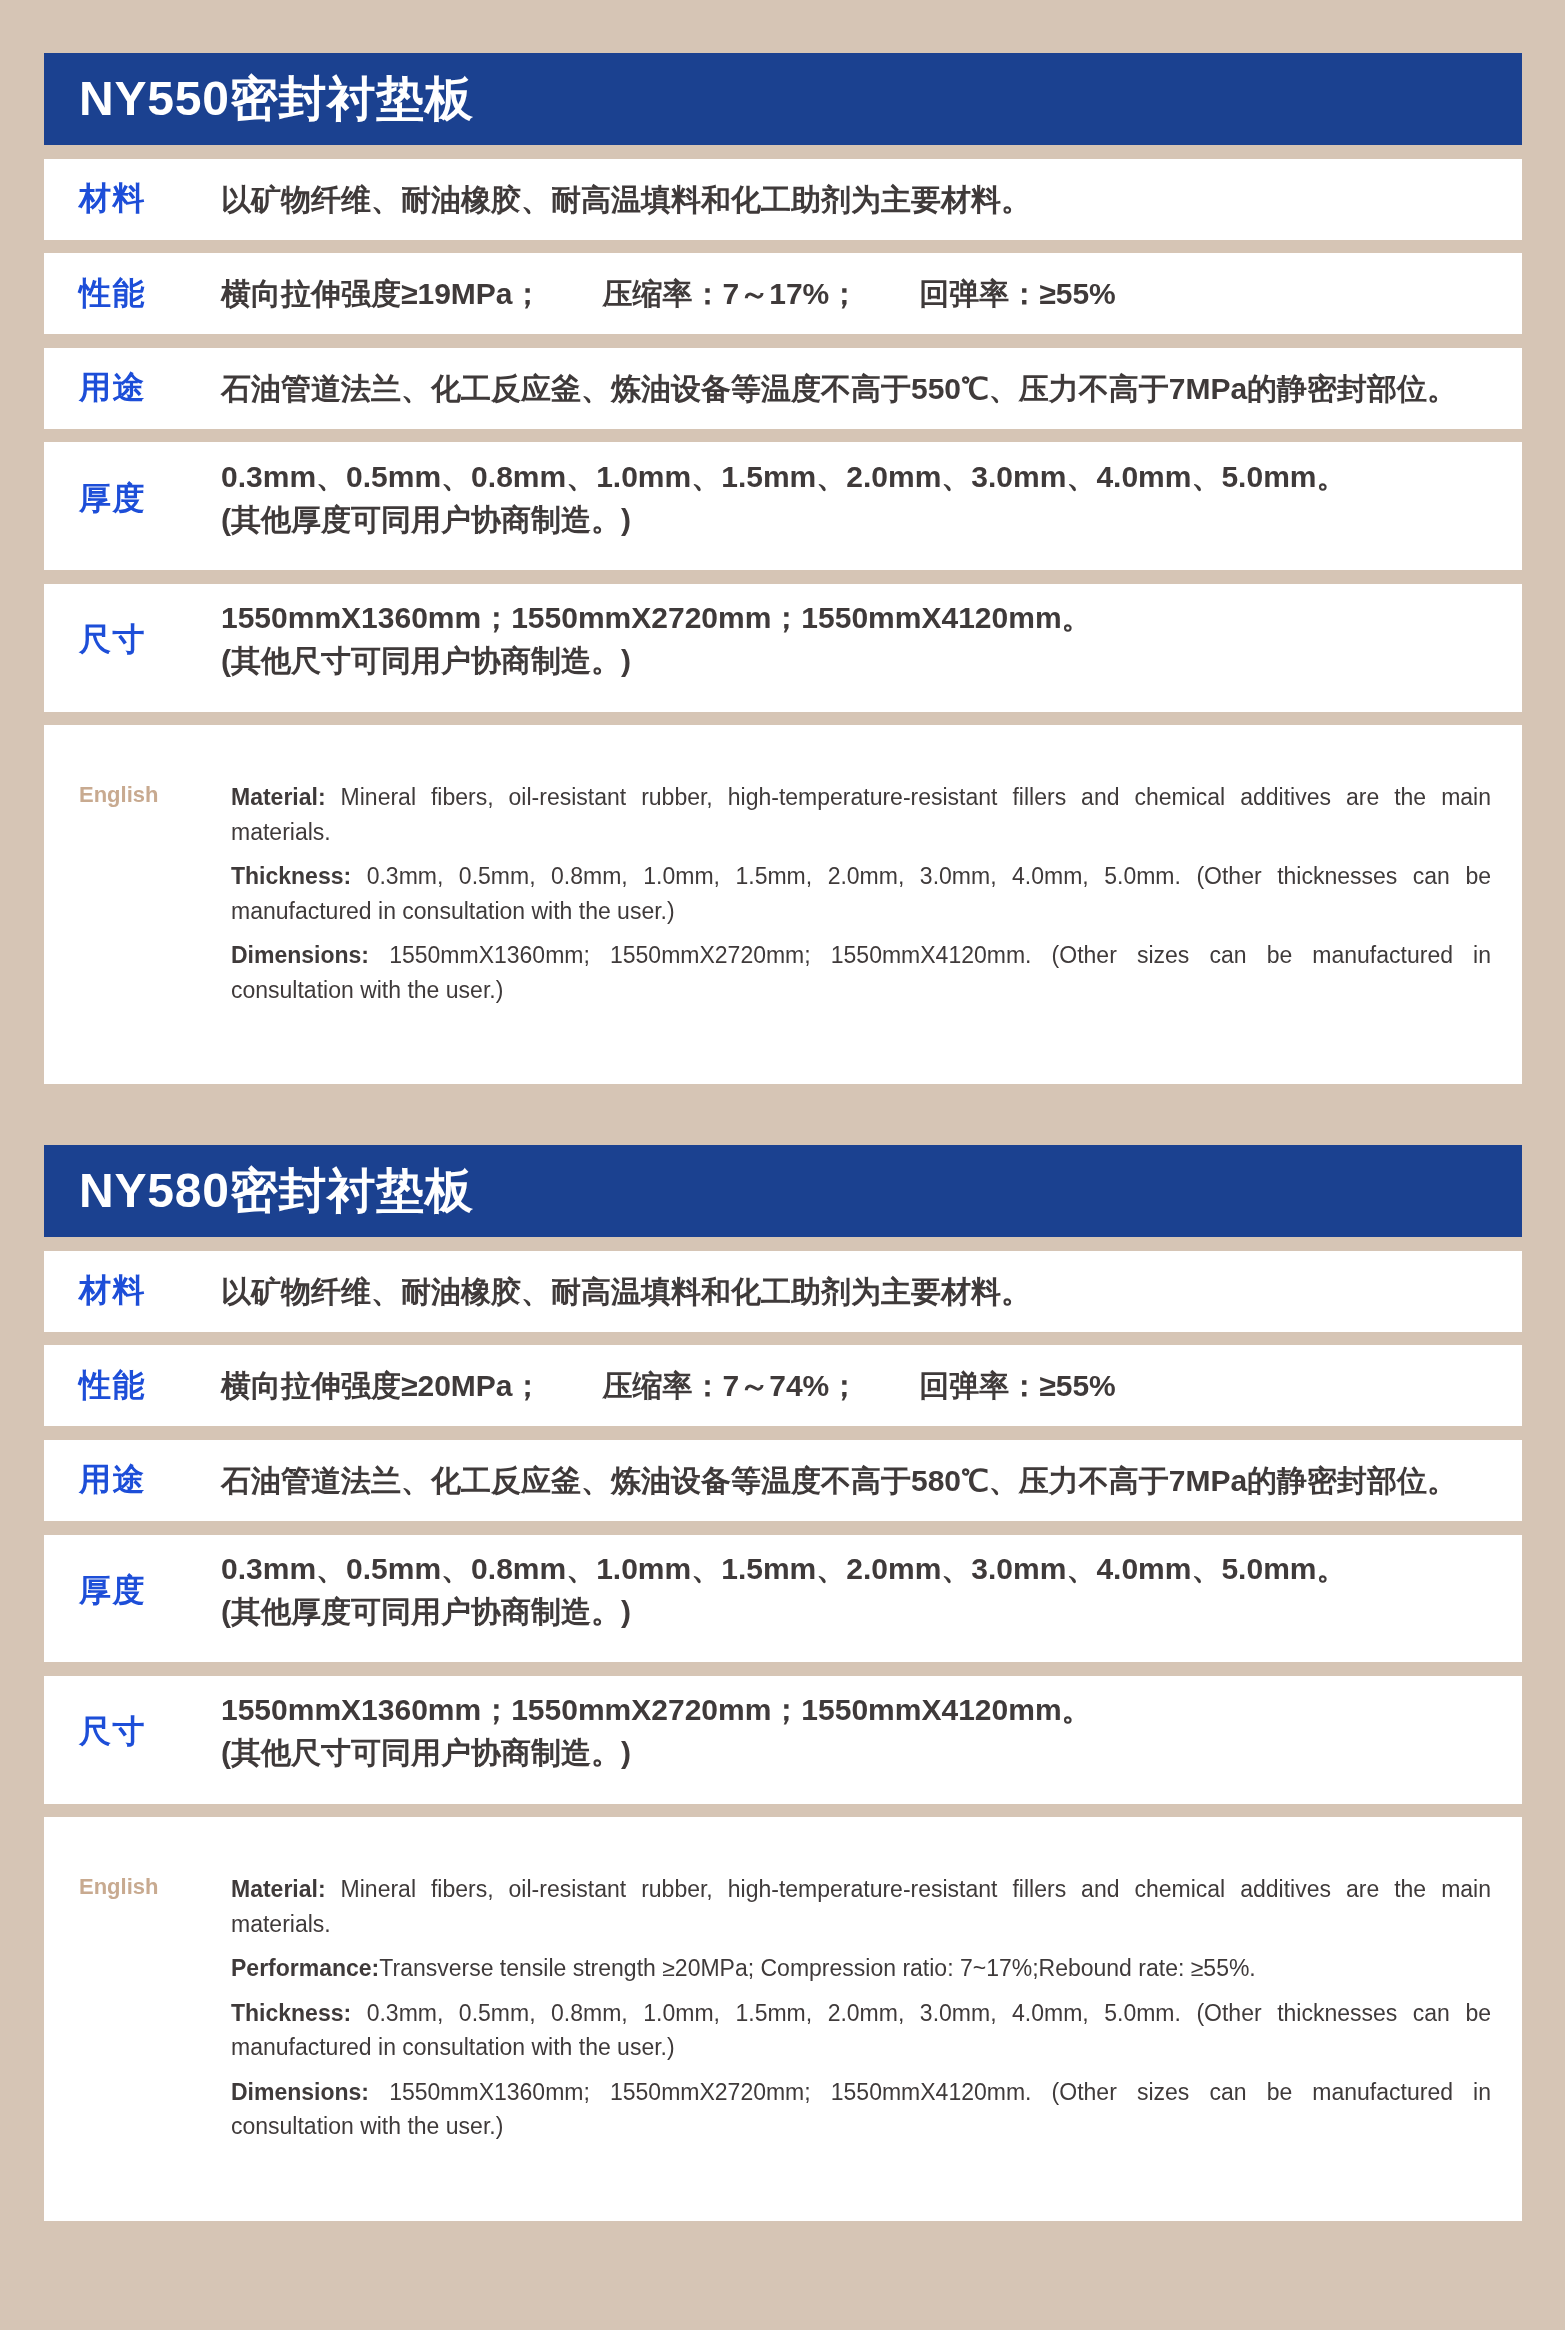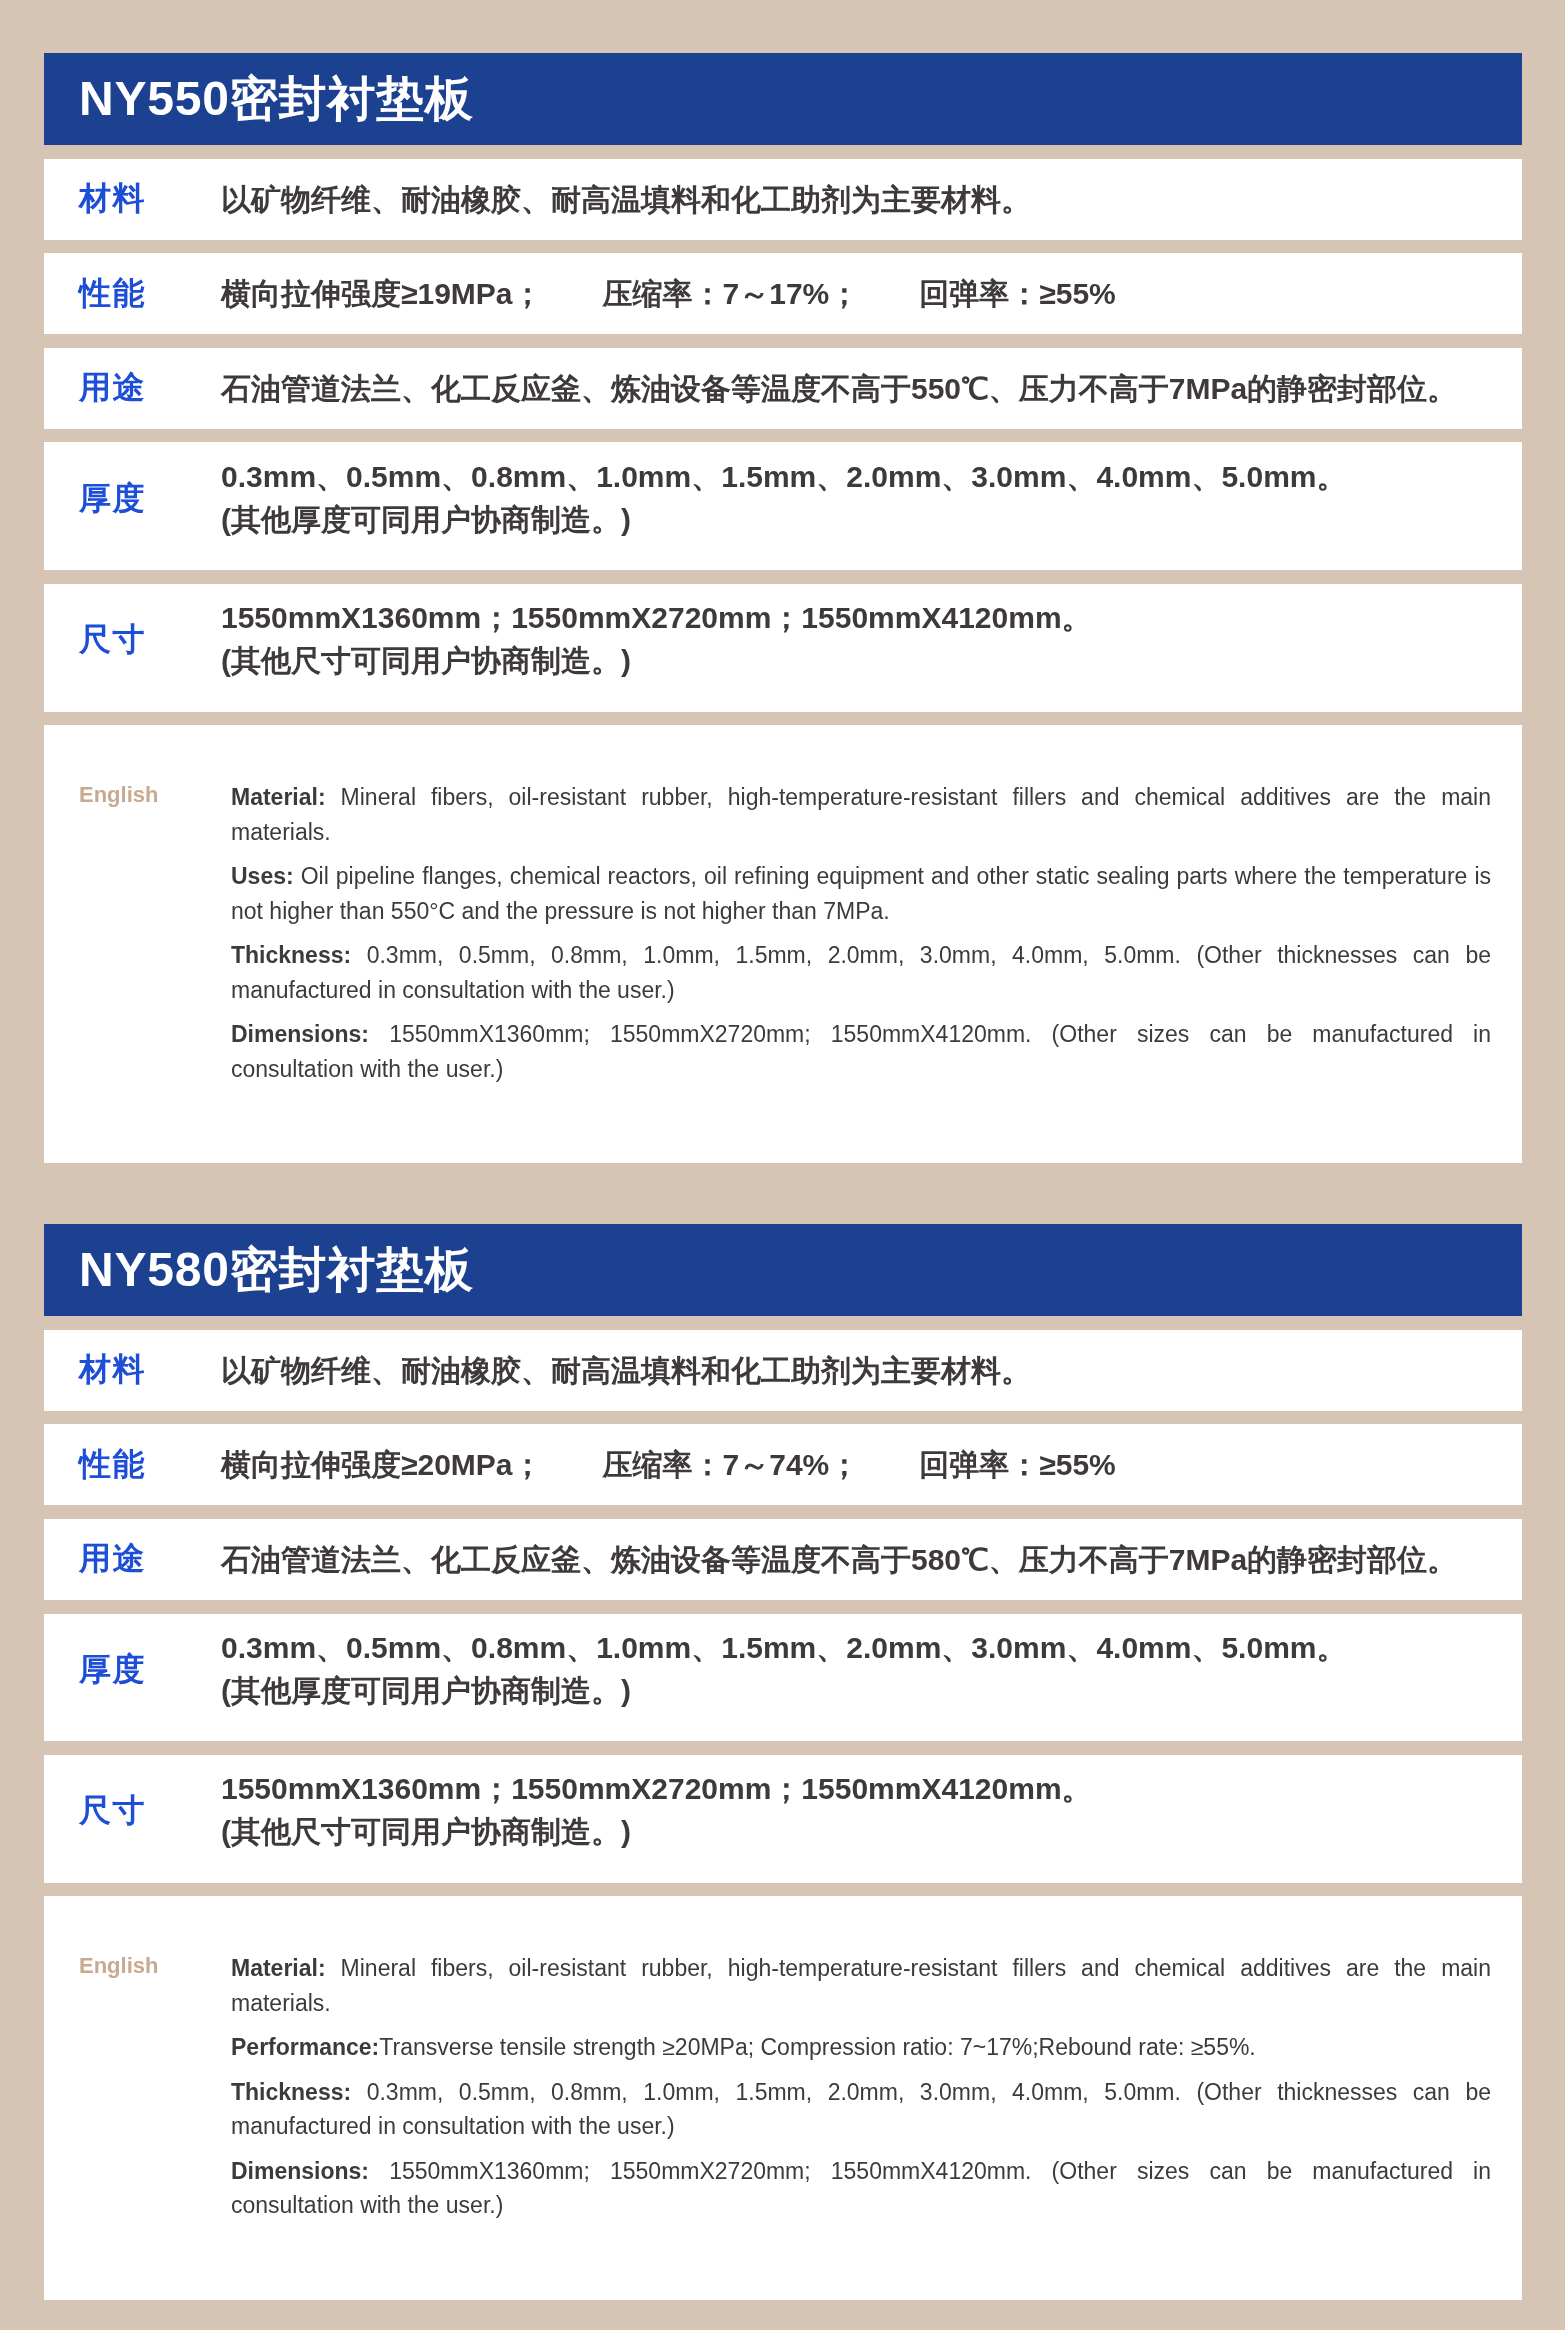--- a/index.html
+++ b/index.html
@@ -121,21 +121,20 @@
       <div class="row-content">
         <div>1550mmX1360mm；1550mmX2720mm；1550mmX4120mm。</div>
         <div>(其他尺寸可同用户协商制造。)</div>
       </div>
     </div>
 
     <div class="english-row">
       <div class="english-label">English</div>
       <div class="english-content">
         <p><span class="lead">Material:</span><span> Mineral fibers, oil-resistant rubber, high-temperature-resistant fillers and chemical additives are the main materials.</span></p>
-        <p><span class="lead">Uses:</span><span> Oil pipeline flanges, chemical reactors, oil refining equipment and other static sealing parts where the temperature is not higher than 550°C and the pressure is not higher than 7MPa.</span></p>
         <p><span class="lead">Thickness:</span><span> 0.3mm, 0.5mm, 0.8mm, 1.0mm, 1.5mm, 2.0mm, 3.0mm, 4.0mm, 5.0mm. (Other thicknesses can be manufactured in consultation with the user.)</span></p>
         <p><span class="lead">Dimensions:</span><span> 1550mmX1360mm; 1550mmX2720mm; 1550mmX4120mm. (Other sizes can be manufactured in consultation with the user.)</span></p>
       </div>
     </div>
   </div>
 
   <div class="section">
     <div class="section-header">
       <div class="section-title">NY580密封衬垫板</div>
     </div>

